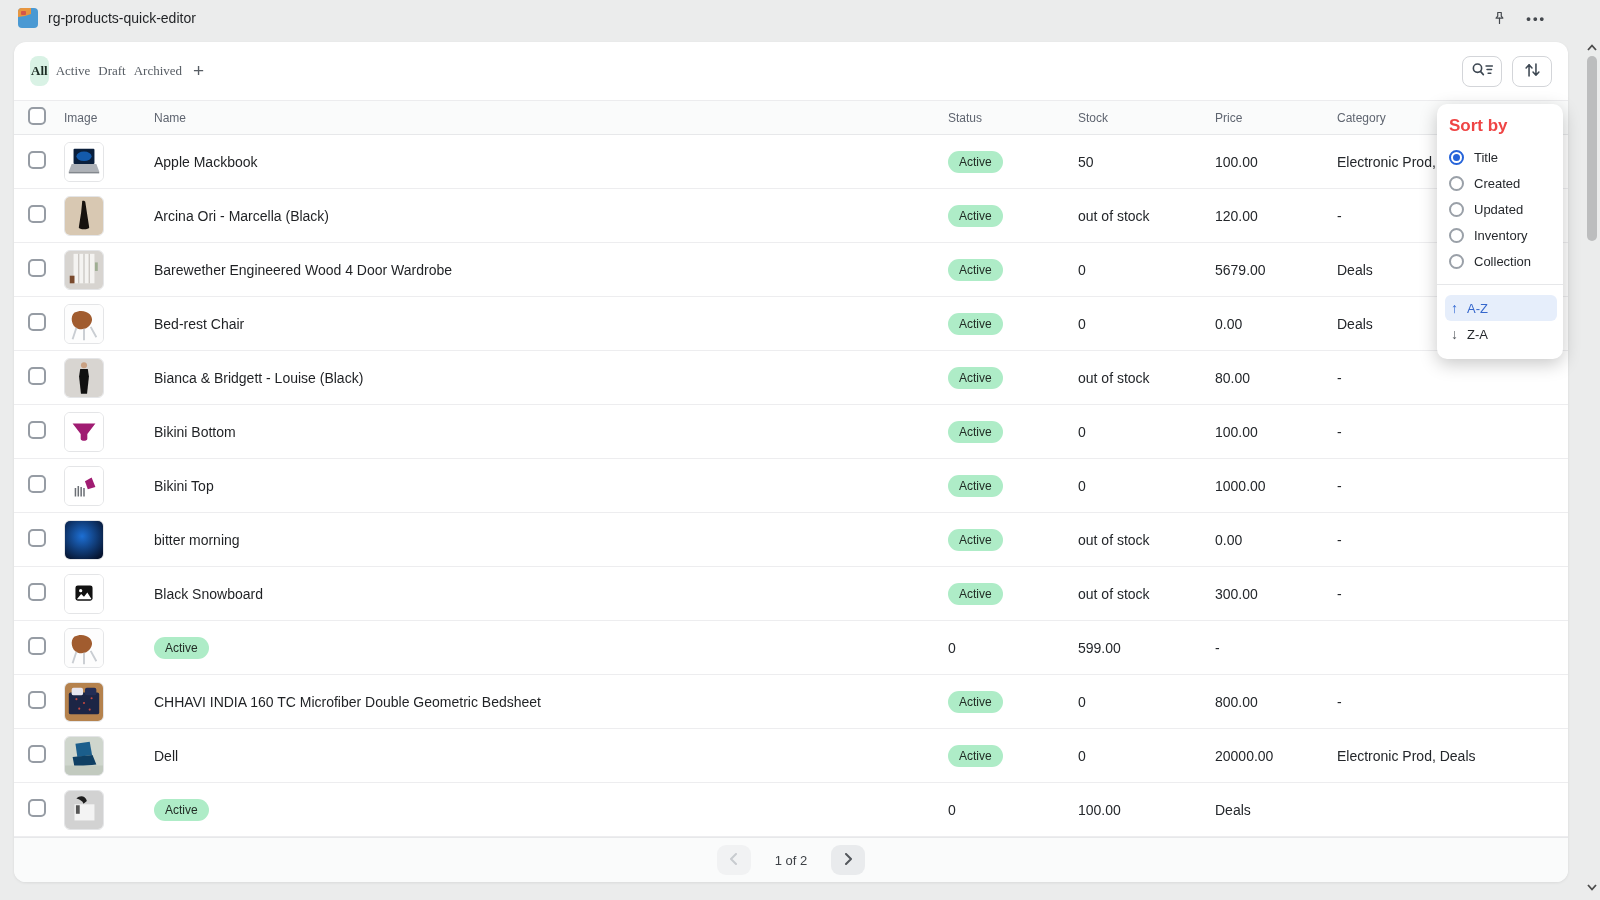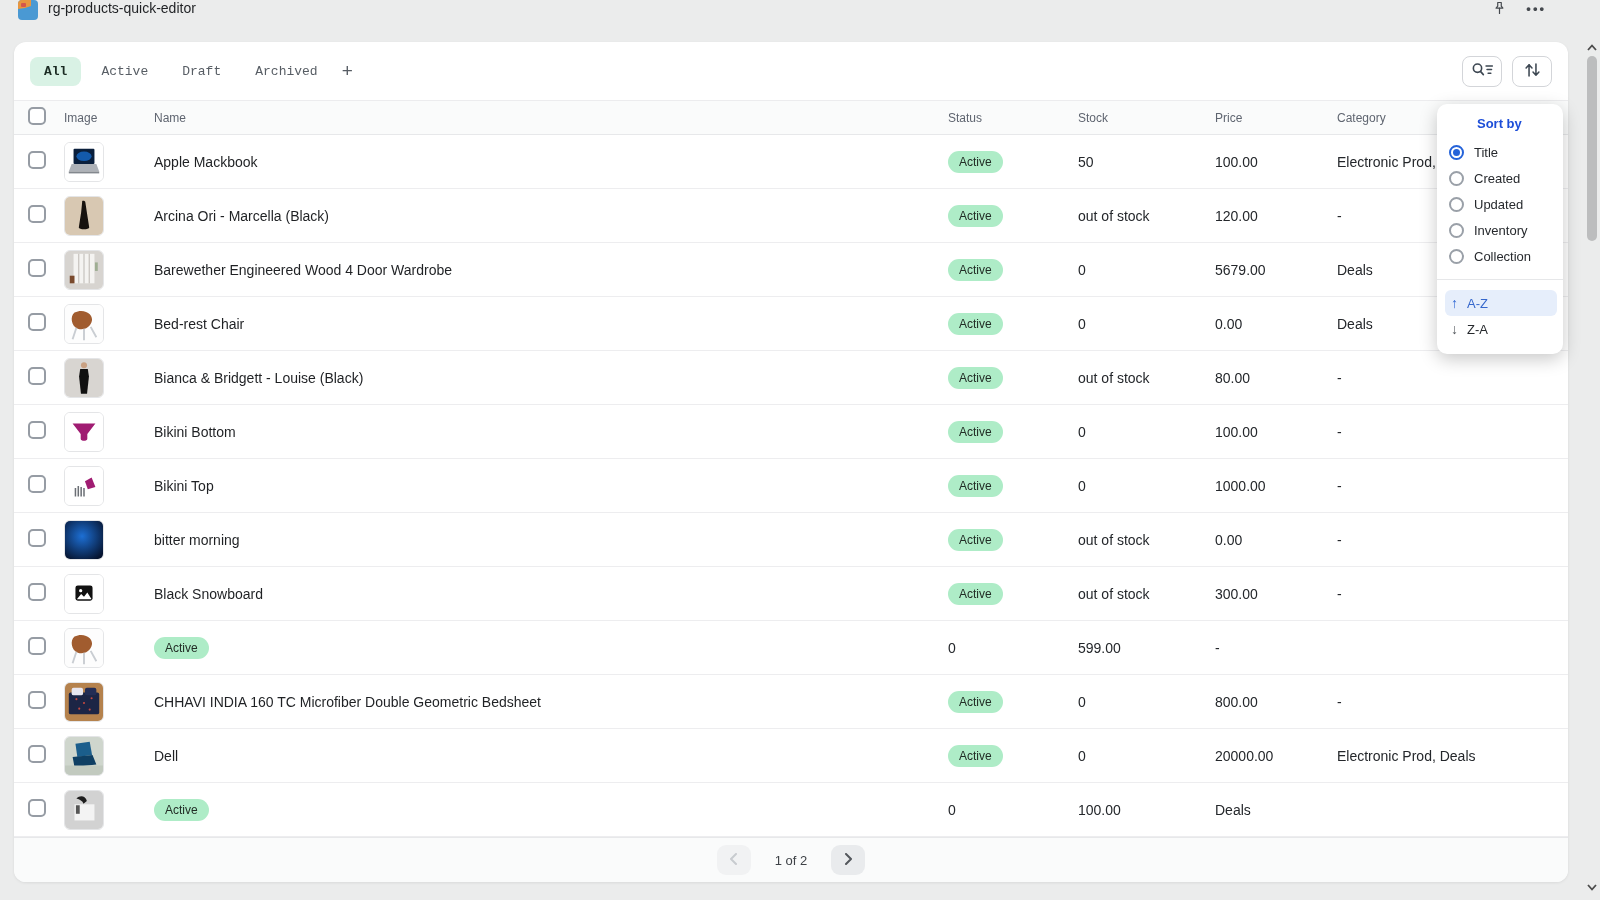--- a/index.html
+++ b/index.html
@@ -5,21 +5,21 @@
   * { margin:0; padding:0; box-sizing:border-box; }
   html,body { width:1600px; height:900px; overflow:hidden; }
   body {
     font-family:"Liberation Sans", sans-serif;
     background:#ebecec;
     color:#202223;
     position:relative;
   }
   
   .topbar {
-    height:36px; display:flex; align-items:flex-start;
+    height:36px; display:flex; align-items:center;
     padding:0 18px; background:#ebecec;
   }
   .favicon { width:20px; height:20px; margin-right:10px; display:inline-flex; }
   .win-title { font-size:14px; color:#1f2124; }
   .topbar-right { margin-left:auto; display:flex; align-items:center; gap:18px; padding-right:36px; }
   .pin-btn, .dots-btn { display:inline-flex; align-items:center; cursor:pointer; }
   .dots-btn { font-size:13px; letter-spacing:2px; color:#45494e; font-weight:bold; }
 
   
   .vscrollbar { position:absolute; top:36px; right:0; width:16px; bottom:0; }
@@ -32,22 +32,22 @@
   .card {
     position:absolute; left:14px; top:42px; width:1554px; height:840px;
     background:#ffffff; border-radius:12px;
     box-shadow:0 1px 3px rgba(0,0,0,.08);
     display:flex; flex-direction:column; overflow:hidden;
   }
   
   .tabs-row { height:58px; display:flex; align-items:center; padding:0 16px; }
   .tabs { display:flex; align-items:center; gap:6px; }
   .tab {
-    border:none; background:transparent; font-family:Liberation Mono, monospace;
-    font-size:13px; color:#575d64; padding:7px 14px; border-radius:8px; cursor:pointer;
+    border:none; background:transparent; font-family:Liberation Serif, serif;
+    font-size:13px; color:#575d64; padding:7px 1px; border-radius:8px; cursor:pointer;
   }
   .tab.active { background:#d9f2e5; color:#1b2b23; font-weight:bold; }
   .tab-add { border:none; background:transparent; font-size:19px; color:#575d64; padding:2px 10px; cursor:pointer; }
   .toolbar { margin-left:auto; display:flex; gap:10px; }
   .tool-btn {
     width:40px; height:31px; background:#fff; border:1px solid #d3d5d9;
     border-radius:8px; display:flex; align-items:center; justify-content:center; cursor:pointer;
   }
 
   
@@ -92,21 +92,21 @@
   .pg-btn.next { background:#e9ebed; }
   .pg-label { font-size:13px; color:#3e4247; }
 
   
   .sort-panel {
     position:absolute; left:1437px; top:104px; width:126px;
     background:#fff; border-radius:10px;
     box-shadow:0 5px 18px rgba(0,0,0,.22);
     padding:12px 10px 12px 12px; z-index:20;
   }
-  .sort-title { font-size:13px; font-weight:bold; color:#1d4ed8; margin-bottom:8px;margin-left:28px; }
+  .sort-title { font-size:17px; font-weight:bold; color:#ef4444; margin-bottom:8px; }
   .sort-option { display:flex; align-items:center; gap:10px; height:26px; cursor:pointer; }
   .radio {
     width:15px; height:15px; border-radius:50%; border:2px solid #9aa0a8;
     display:inline-flex; align-items:center; justify-content:center; flex:0 0 auto; background:#fff;
   }
   .sort-option.selected .radio { border-color:#2563d9; }
   .sort-option.selected .radio::after {
     content:""; width:7px; height:7px; border-radius:50%; background:#2563d9;
   }
   .sort-option-label { font-size:13px; color:#26292d; }

